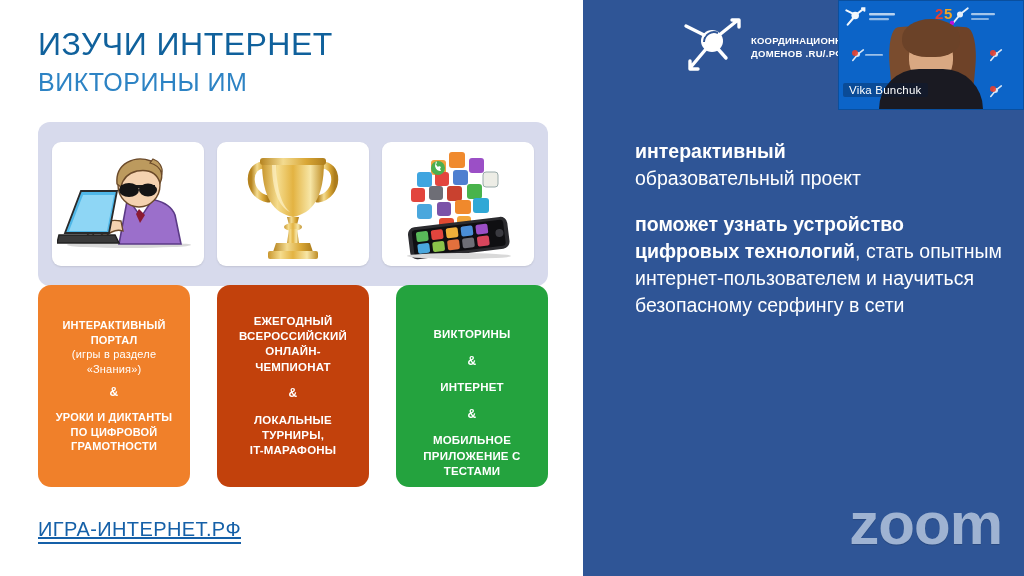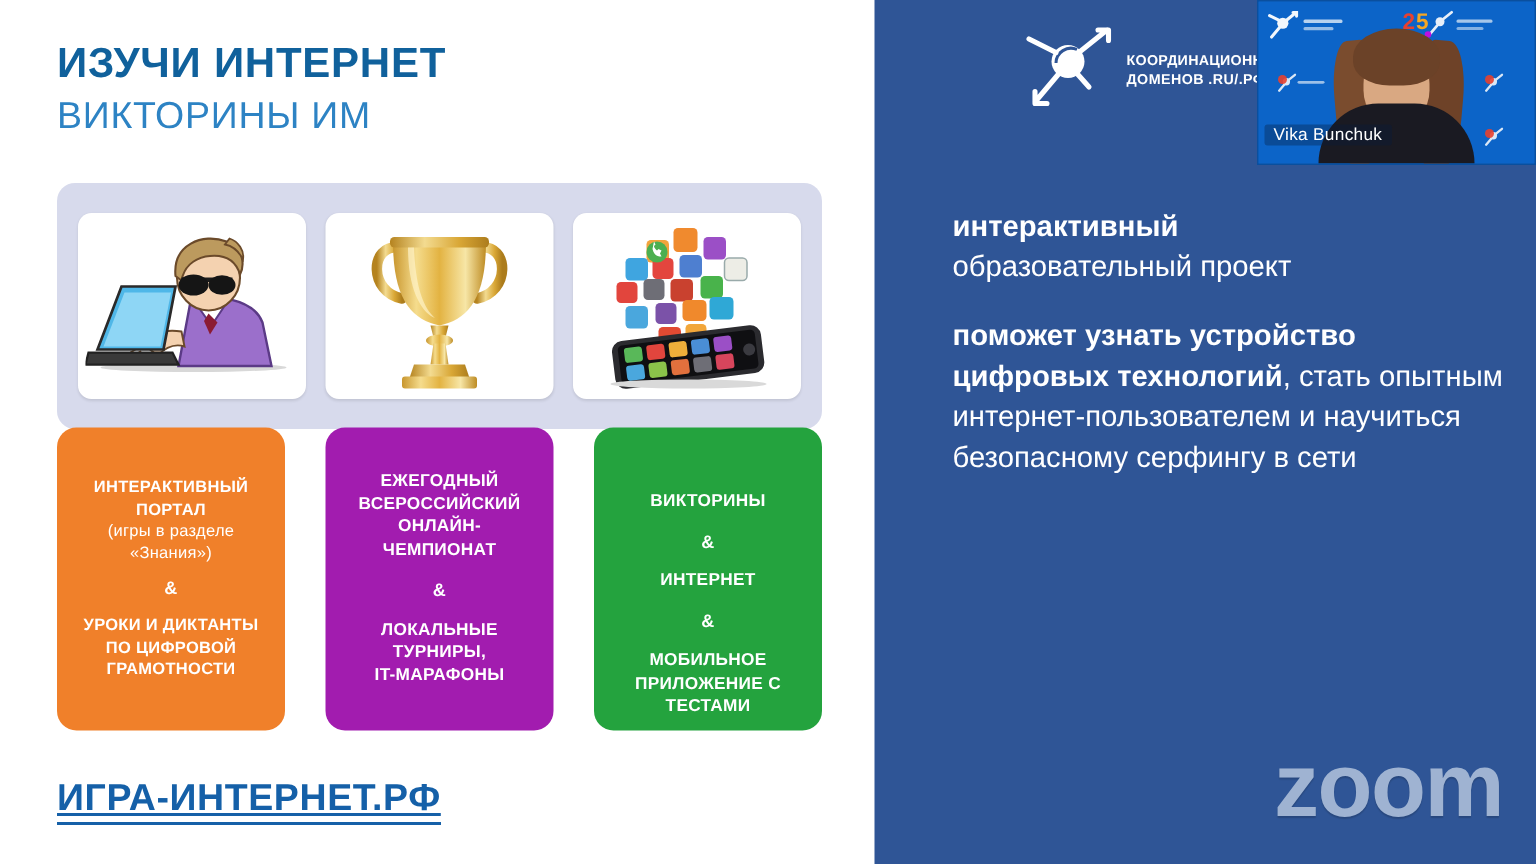--- a/index.html
+++ b/index.html
@@ -11,21 +11,21 @@
   }
 
   
   #slide { position:absolute; inset:0; background:#fff; }
 
   
   .left-pane { position:absolute; left:0; top:0; width:583px; height:576px; background:#fff; }
 
   .title-block { position:absolute; left:38px; top:26px; }
   .title-main {
-    font-size:28px; font-weight:bold; color:#10619C;
+    font-size:32px; font-weight:normal; color:#10619C;
     letter-spacing:0.5px; line-height:1.15;
   }
   .title-sub {
     font-size:25px; font-weight:normal; color:#2D83C4;
     letter-spacing:0.5px; line-height:1.25; margin-top:4px;
   }
 
   
   .cards-shell {
     position:absolute; left:38px; top:122px; width:510px; height:164px;
@@ -58,29 +58,29 @@
   .info-box {
     width:152px; border-radius:13px; color:#fff;
     display:flex; flex-direction:column; align-items:center; justify-content:center;
     text-align:center; padding:8px 6px;
     font-size:11px; font-weight:bold; line-height:1.32;
     letter-spacing:.2px;
   }
   .info-box .lines { display:block; }
   .info-box .amp { display:block; margin:9px 0; font-weight:bold; font-size:12px; }
   .box-orange { background:#F0802A; }
-  .box-blue   { background:#a21caf; font-size:11.5px; }
+  .box-blue   { background:#c2410c; font-size:11.5px; }
   .box-green  { background:#24A33E; font-size:11.5px;justify-content:flex-end; }
   .box-blue .amp, .box-green .amp { margin:11px 0; }
   .soft { font-weight:normal; }
 
   
   .site-link {
     position:absolute; left:38px; top:518px;
-    font-size:25px; font-weight:bold; color:#1560A8;
+    font-size:20px; font-weight:normal; color:#1560A8;
     letter-spacing:.4px;
     border-bottom:2px solid #1560A8; padding-bottom:1px;
     display:inline-block;
   }
 
   
   .right-pane {
     position:absolute; left:583px; top:0; width:441px; height:576px;
     background:#2F5596;
   }

